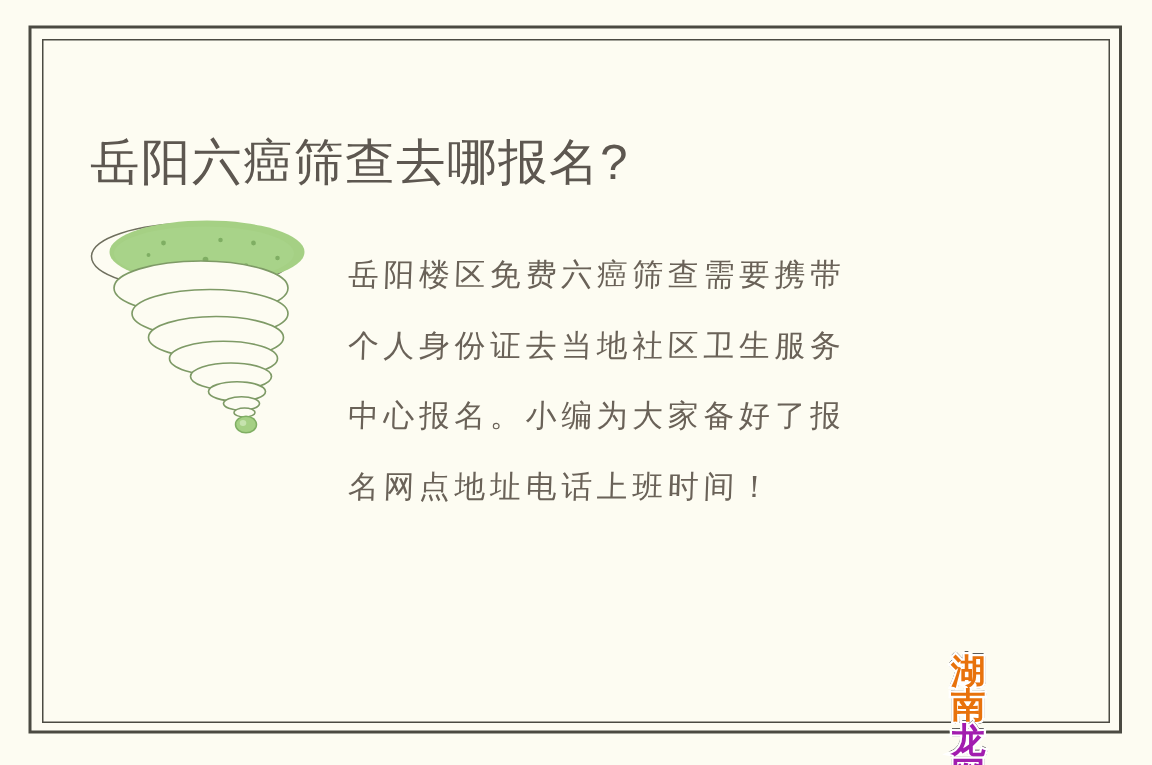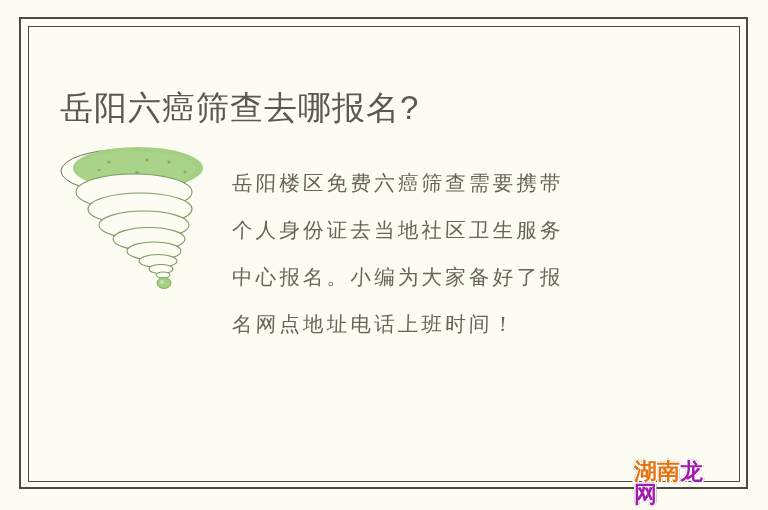--- a/index.html
+++ b/index.html
@@ -12,21 +12,20 @@
     background: #fdfcf2;
     font-family: "Liberation Sans", sans-serif;
     overflow: hidden;
   }
 
   .page {
     position: relative;
     width: 672px;
     height: 510px;
     background: #fdfcf2;
-    padding-left: 44px;
   }
 
   
   .frame-outer {
     position: absolute;
     left: 19px;
     top: 17px;
     width: 729px;
     height: 472px;
     border: 2px solid #4b4a42;

